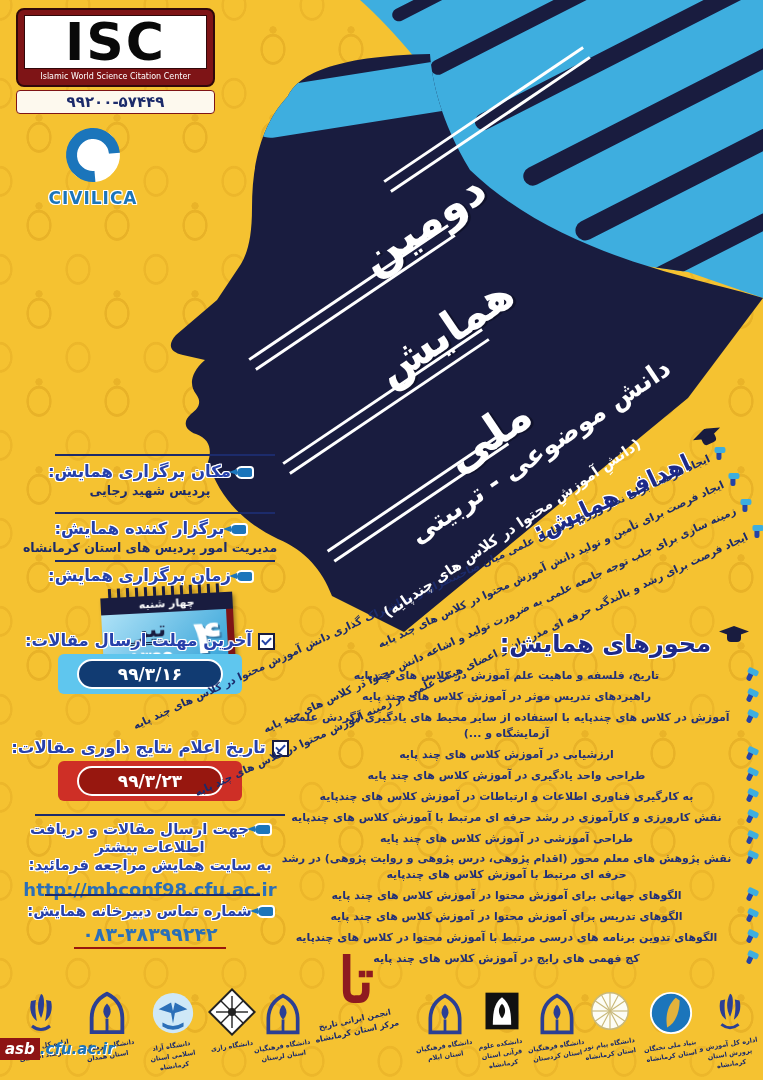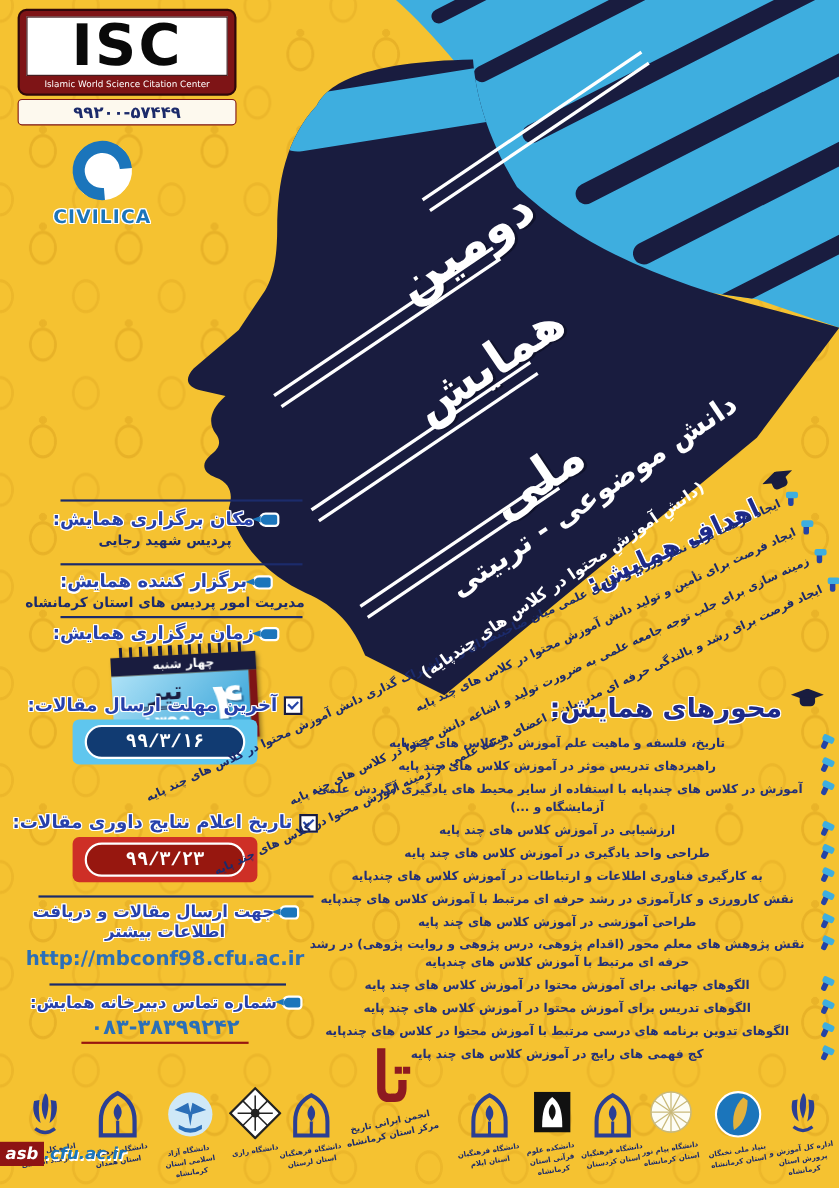--- a/index.html
+++ b/index.html
@@ -74,21 +74,21 @@
   .cal-spiral{height:9px;background:repeating-linear-gradient(90deg,#191C3F 0 3px,transparent 3px 9px);margin:0 8px;}
   .cal-head{background:#191C3F;color:#fff;font-size:11px;font-weight:bold;text-align:center;
     padding:2px 0;direction:rtl;}
   .cal-body{background:linear-gradient(135deg,#aee2f7,#2E9FD6);border-right:7px solid #7E1416;
     display:flex;direction:rtl;padding:4px 6px 6px;}
   .cal-day{font-size:46px;font-weight:bold;color:#fff;line-height:1;text-shadow:2px 2px 0 rgba(0,0,40,.3);}
   .cal-right{flex:1;text-align:center;}
   .cal-month{font-size:22px;font-weight:bold;color:#191C3F;border-bottom:3px double #191C3F;display:inline-block;padding:0 8px;}
   .cal-year{font-size:18px;font-weight:bold;color:#fff;margin-top:2px;}
   
-  .pill-out{margin:4px auto 0;width:168px;border-radius:6px;padding:5px 0;font-family:Liberation Mono, monospace;}
+  .pill-out{margin:4px auto 0;width:184px;border-radius:6px;padding:5px 0;}
   .pill-in{margin:0 auto;width:142px;border-radius:17px;border:2px solid #fff;color:#fff;
     font-weight:bold;font-size:17px;text-align:center;padding:3px 0;direction:ltr;}
   .blue-out{background:#5FC6EE;} .blue-in{background:#113B72;}
   .red-out{background:#CE2F26;} .red-in{background:#97170F;}
   .url{font-weight:bold;font-size:18px;color:#2B6FB8;direction:ltr;}
   .phone{font-weight:bold;font-size:19px;color:#2B6FB8;direction:ltr;display:inline-block;
     border-bottom:2px solid #97170F;padding:0 8px 2px;}
   
   .logo{position:absolute;z-index:2;text-align:center;}
   .logo-cap{font-size:6.5px;font-weight:bold;color:#1C2B6B;transform:rotate(-9deg);direction:rtl;line-height:1.5;margin-top:2px;}
@@ -191,20 +191,21 @@
   <div class="lblock" style="top:738px;">
     <div class="lbl halo"><span class="chk"></span><span>تاریخ اعلام نتایج داوری مقالات:</span></div>
     <div class="pill-out red-out">
       <div class="pill-in red-in">۹۹/۳/۲۳</div>
     </div>
   </div>
 
   <div class="hr" style="left:35px;top:814px;width:250px;"></div>
   <div class="lblock" style="top:820px;width:290px;left:5px;">
     <div class="lbl halo" style="font-size:15px;"><span class="hand"></span><span>جهت ارسال مقالات و دریافت اطلاعات بیشتر</span></div>
+    <div class="lbl halo" style="font-size:15px;">به سایت همایش مراجعه فرمائید:</div>
     <div style="margin-top:5px;"><a class="url" style="text-decoration:none;" href="#">http://mbconf98.cfu.ac.ir</a></div>
   </div>
   <div class="hr" style="left:45px;top:894px;width:215px;"></div>
   <div class="lblock" style="top:902px;">
     <div class="lbl halo" style="font-size:15px;"><span class="hand"></span><span>شماره تماس دبیرخانه همایش:</span></div>
     <div style="margin-top:3px;"><span class="phone">۰۸۳-۳۸۳۹۹۲۴۲</span></div>
   </div>
 
   <span class="cap" style="right:40px;top:428px;transform:rotate(-25deg);"></span>
   <div class="goals-title halo" style="right:74px;top:448px;">اهداف همایش:</div>

